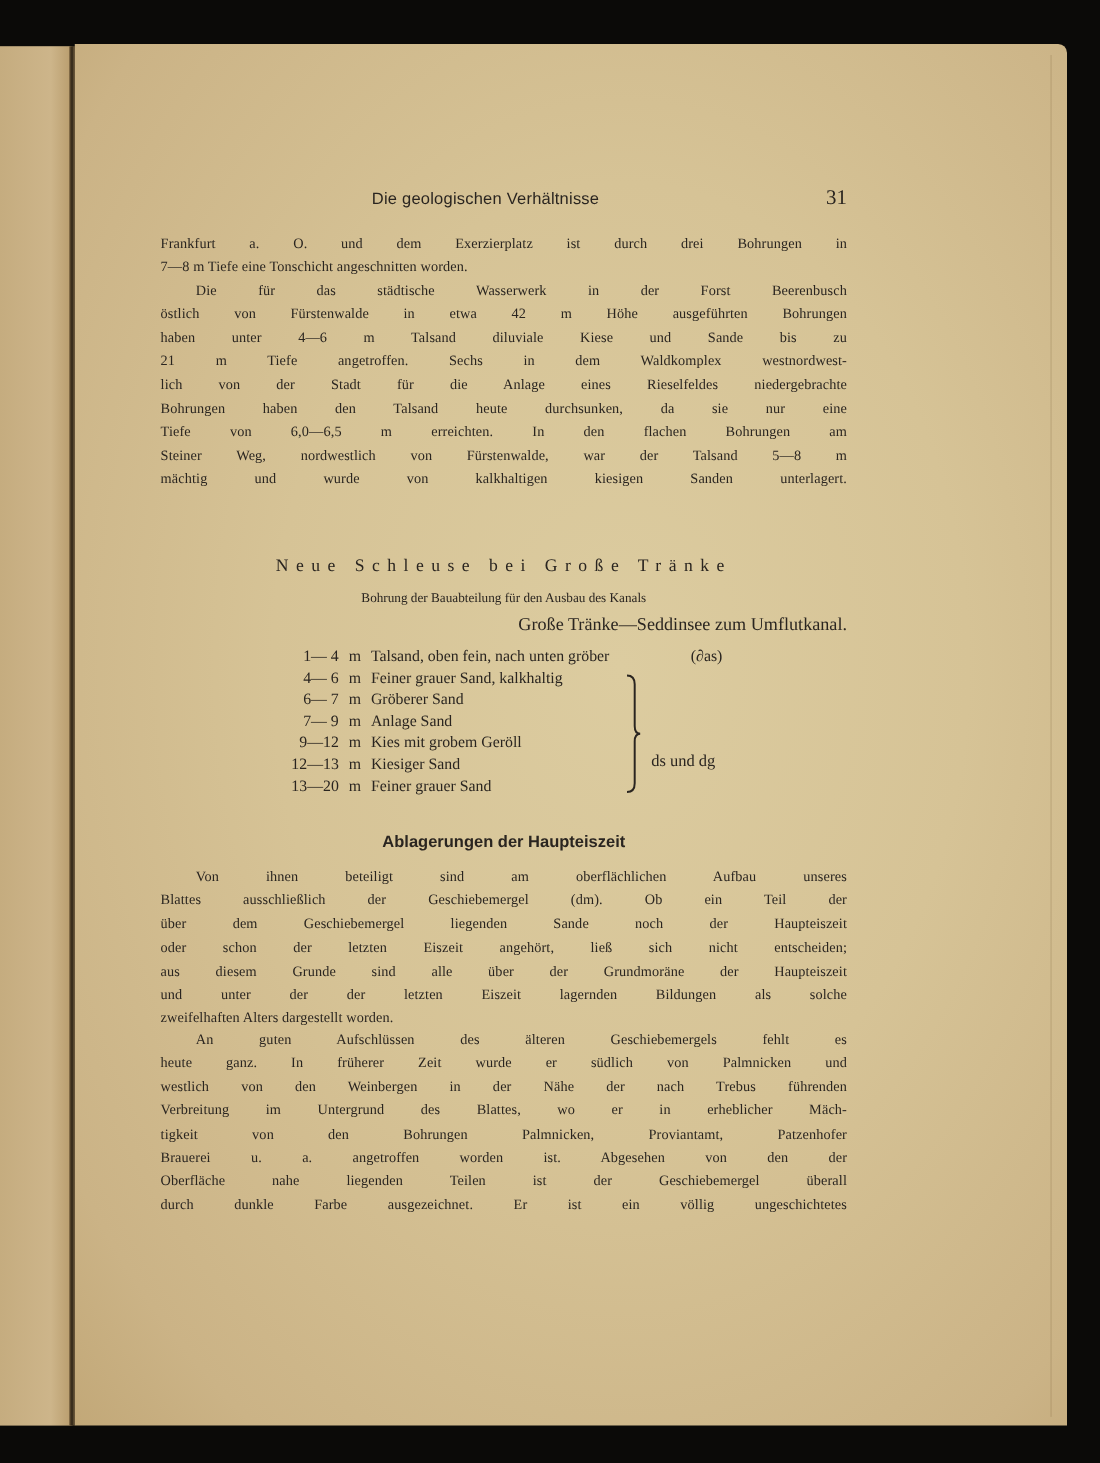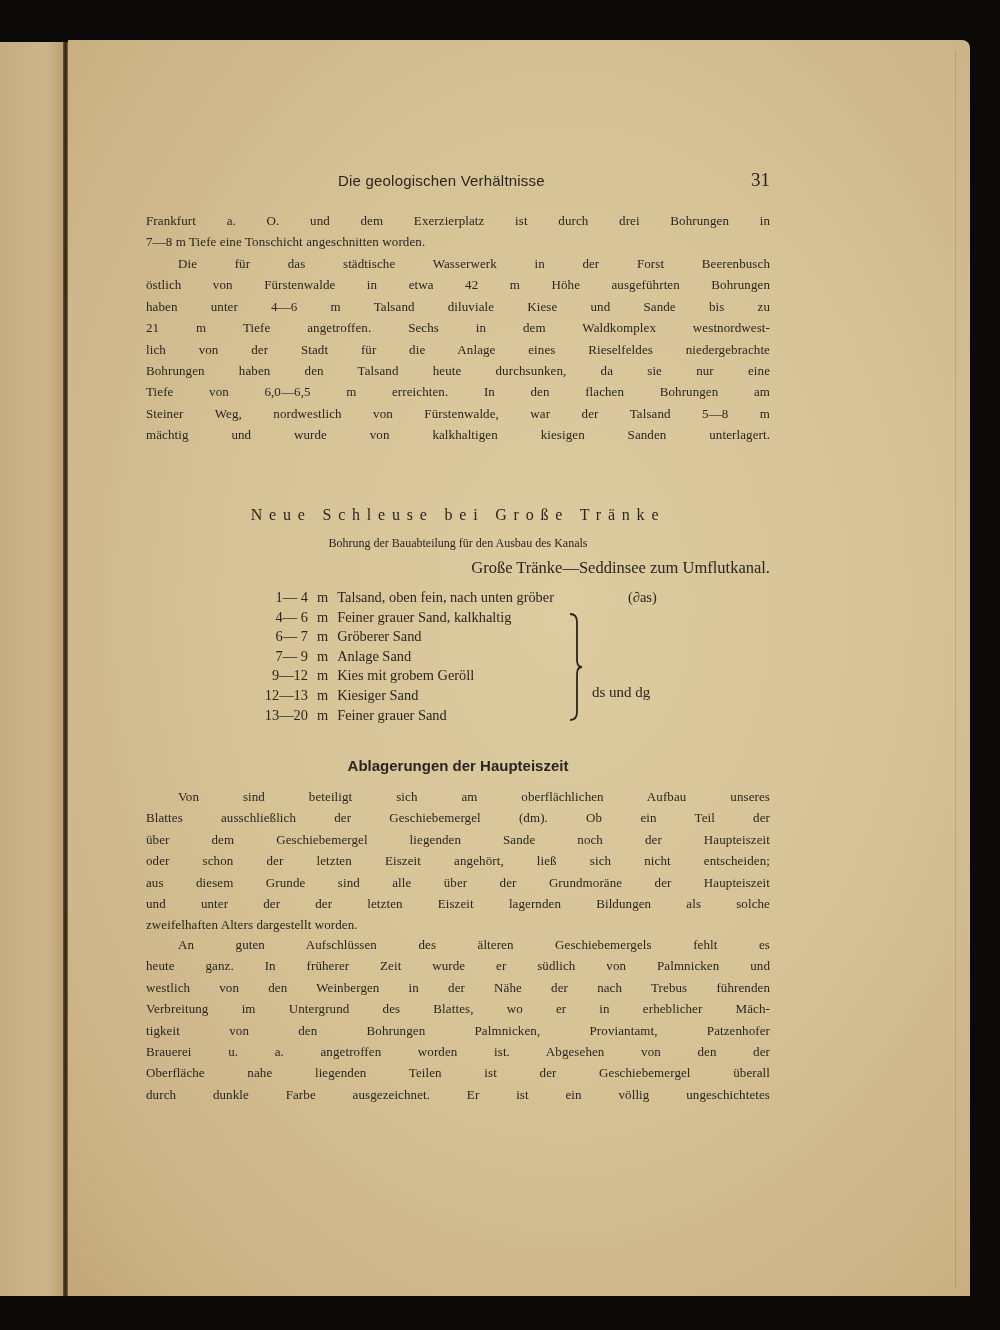--- a/index.html
+++ b/index.html
@@ -142,21 +142,21 @@
 </div>
 
 <svg class="brace" viewBox="0 0 16 110">
   <path d="M2 2 Q9 2 9 10 L9 48 Q9 55 14 55 Q9 55 9 62 L9 100 Q9 108 2 108" fill="none" stroke="#2a2520" stroke-width="1.8"></path>
 </svg>
 <div class="brace-label">ds und dg</div>
 
 <div class="h-abl">Ablagerungen der Haupteiszeit</div>
 
 <div class="text" style="top:786px">
-  <p class="line indent">Von sind beteiligt sich am oberflächlichen Aufbau unseres</p>
+  <p class="line indent">Von ihnen beteiligt sind am oberflächlichen Aufbau unseres</p>
   <p class="line">Blattes ausschließlich der Geschiebemergel (dm). Ob ein Teil der</p>
   <p class="line">über dem Geschiebemergel liegenden Sande noch der Haupteiszeit</p>
   <p class="line">oder schon der letzten Eiszeit angehört, ließ sich nicht entscheiden;</p>
   <p class="line">aus diesem Grunde sind alle über der Grundmoräne der Haupteiszeit</p>
   <p class="line">und unter der der letzten Eiszeit lagernden Bildungen als solche</p>
   <p class="line last">zweifelhaften Alters dargestellt worden.</p>
 </div>
 
 <div class="text" style="top:934px">
   <p class="line indent">An guten Aufschlüssen des älteren Geschiebemergels fehlt es</p>

